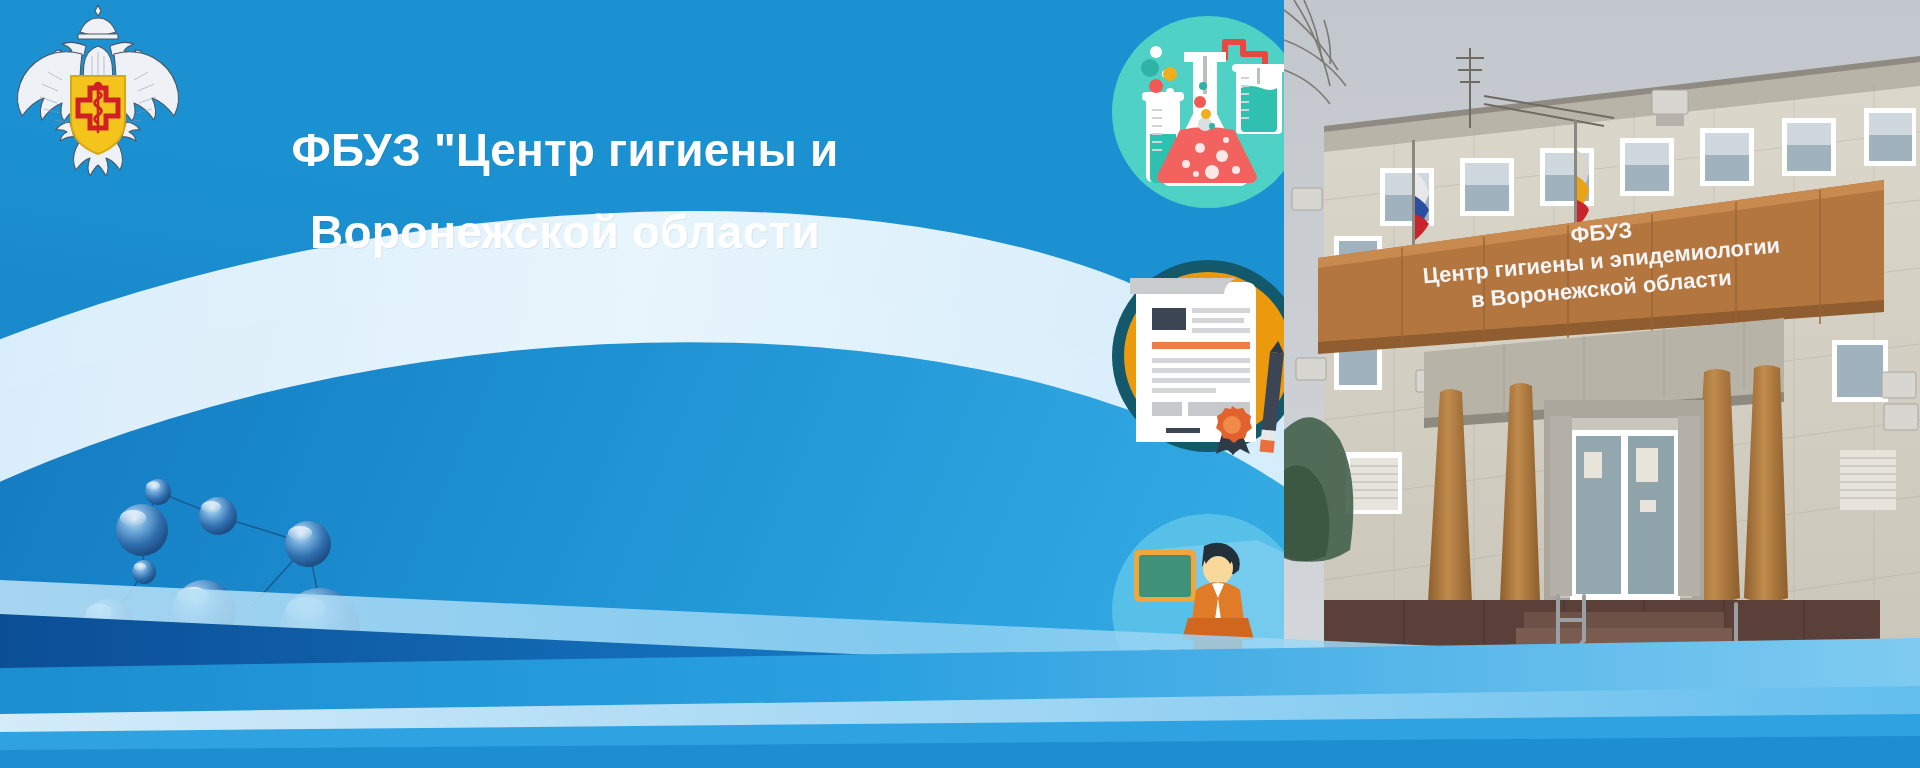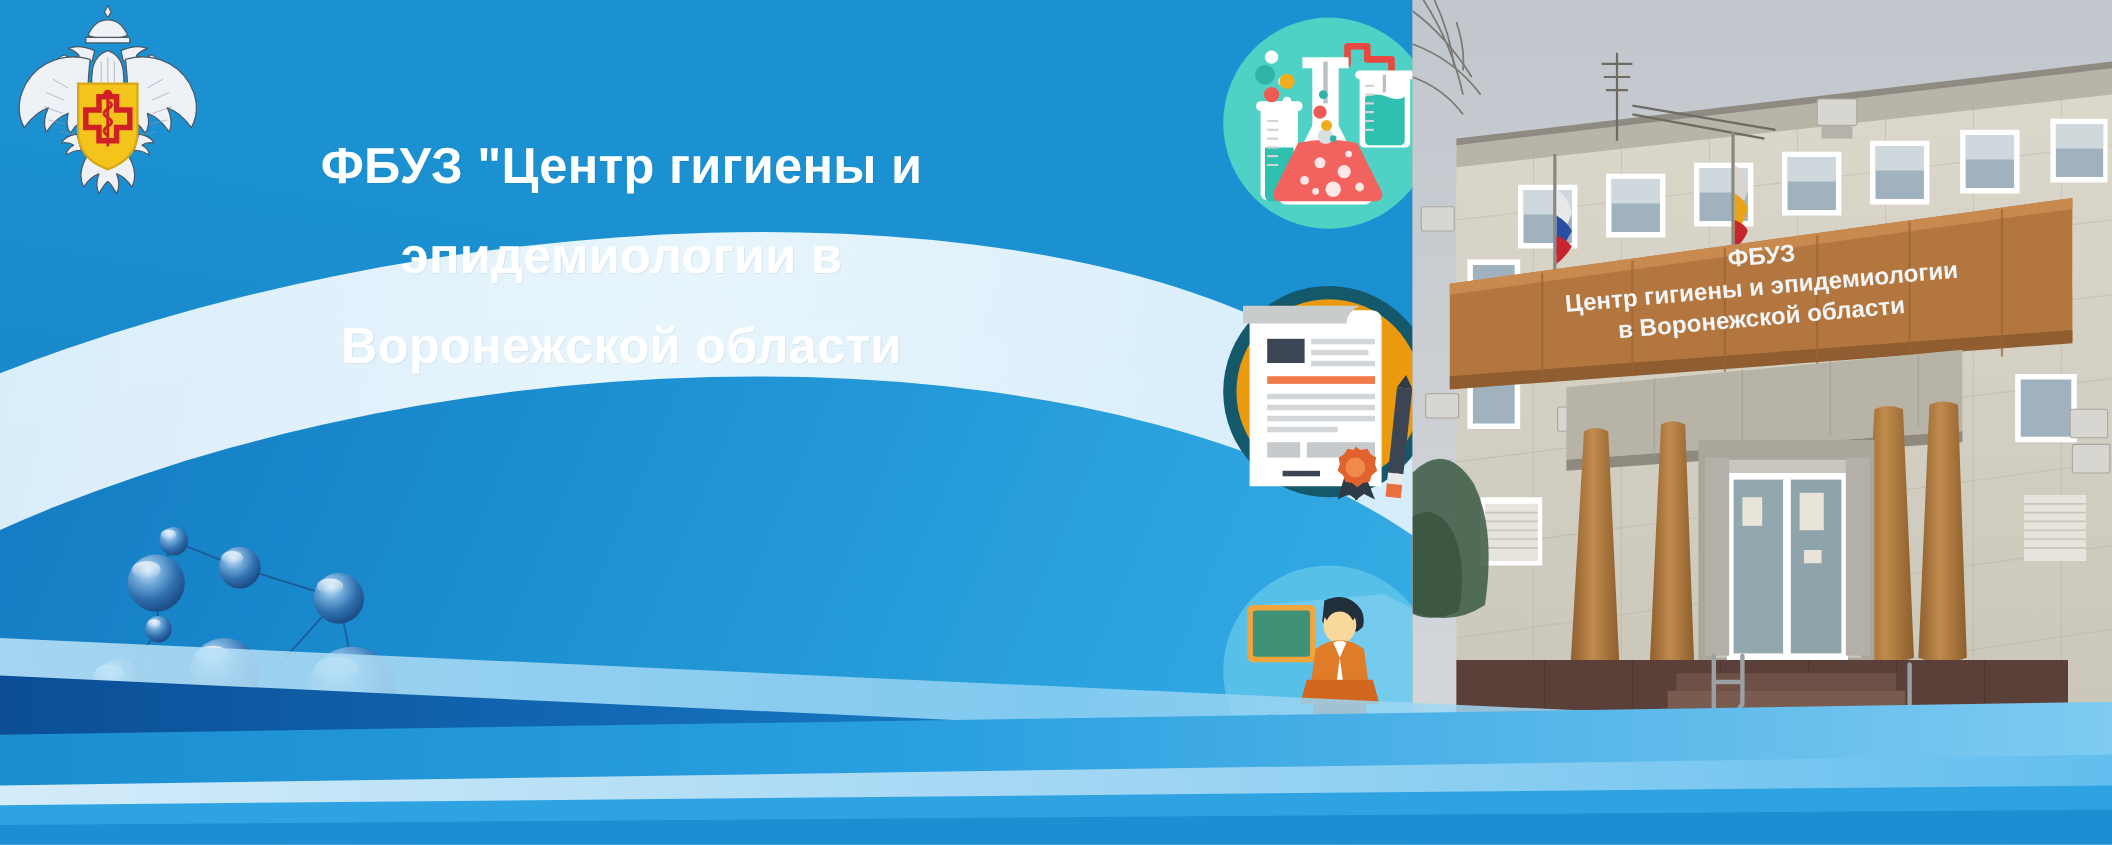--- a/index.html
+++ b/index.html
@@ -138,21 +138,20 @@
       <g stroke="#cf2026" stroke-width="2.6" fill="none" stroke-linecap="round">
         <path d="M90 84 v46"></path>
         <path d="M90 90 q7 3 0 7 q-7 4 0 8 q7 4 0 8 q-7 4 0 8"></path>
         <circle cx="90" cy="84" r="3" fill="#cf2026"></circle>
       </g>
     </svg>
   </div>
 
   <div class="heading">
     <span class="ln">ФБУЗ "Центр гигиены и</span>
-    <span class="ln">эпидемиологии в</span>
     <span class="ln">Воронежской области</span>
   </div>
 
   <div class="molecule">
     <svg viewBox="0 0 440 330" xmlns="http://www.w3.org/2000/svg">
       <defs>
         <radialGradient id="sph" cx="35%" cy="28%" r="72%">
           <stop offset="0%" stop-color="#cfe6f7"></stop>
           <stop offset="35%" stop-color="#6ea8d8"></stop>
           <stop offset="70%" stop-color="#2f6fae"></stop>

